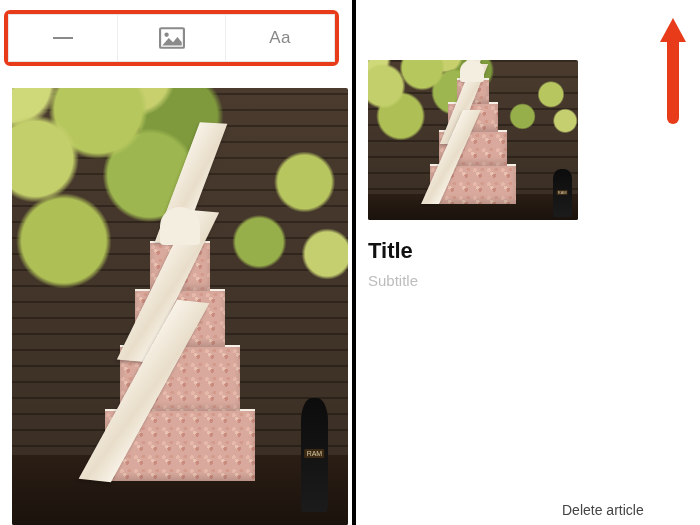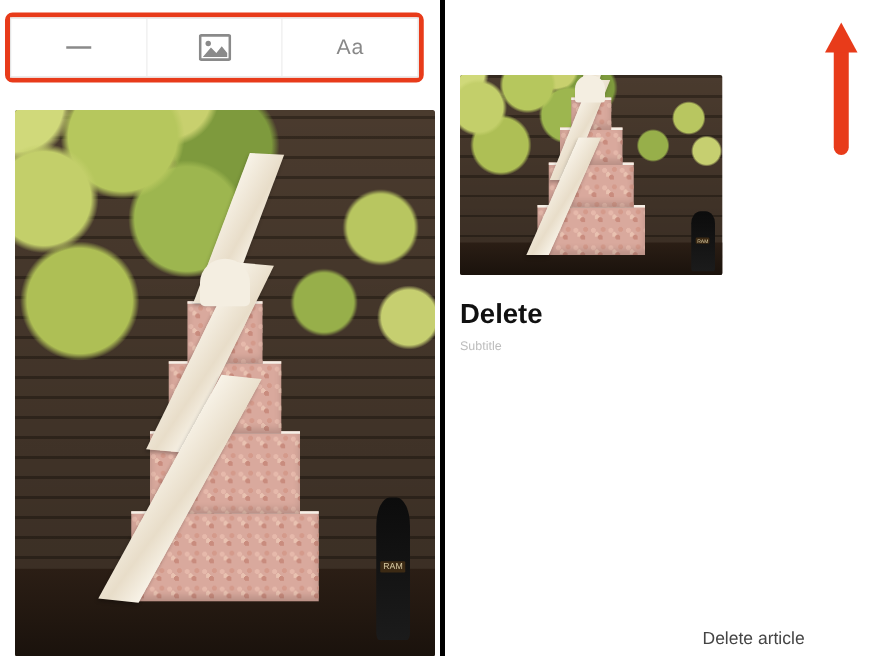--- a/index.html
+++ b/index.html
@@ -88,21 +88,21 @@
   .thumb .tier.t4{position:absolute;bottom:100px;left:27px;width:32px;height:24px}
   .thumb .sash.s1{left:40px;bottom:124px;width:14px;height:60px;transform:skewX(-18deg)}
   .thumb .sash.s2{left:26px;bottom:60px;width:16px;height:80px;transform:skewX(-22deg)}
   .thumb .sash.s3{left:12px;bottom:0;width:18px;height:94px;transform:skewX(-24deg)}
   .thumb .topper{left:30px;bottom:122px;width:24px;height:22px}
   .thumb .bottle{right:3%;bottom:2%;width:9%;height:30%}
   .thumb .bottle::before{font-size:4px;padding:0 1px}
 
   
   .title-field{position:absolute;left:12px;top:238px;font-size:22px;font-weight:700;color:#111}
-  .subtitle-field{position:absolute;left:12px;top:272px;font-size:10px;color:#bdbdbd}
+  .subtitle-field{position:absolute;left:12px;top:272px;font-size:15px;color:#bdbdbd}
   .delete-link{position:absolute;left:206px;top:502px;font-size:14px;color:#444;cursor:pointer}
 </style>
 </head>
 <body>
 
 <div class="stage">
 
   <div class="arrow tl">
     <svg width="70" height="40" viewBox="0 0 70 40">
       <path d="M64 4 L18 28" stroke="#e83b1a" stroke-width="8" fill="none" stroke-linecap="round"></path>
@@ -166,21 +166,21 @@
             <div class="tier t3"></div>
             <div class="tier t4"></div>
           <div class="sash s1"></div>
             <div class="sash s2"></div>
             <div class="sash s3"></div>
           <div class="topper"></div>
         </div>
       </div>
     </div>
 
-    <div class="title-field">Delete</div>
+    <div class="title-field">Title</div>
     <div class="subtitle-field">Subtitle</div>
     <div class="delete-link">Delete article</div>
   </div>
 
   <div class="arrow tr">
     <svg width="34" height="110" viewBox="0 0 34 110">
       <path d="M17 104 L17 24" stroke="#e83b1a" stroke-width="12" stroke-linecap="round"></path>
       <path d="M17 4 L4 28 L30 28 Z" fill="#e83b1a"></path>
     </svg>
   </div>

